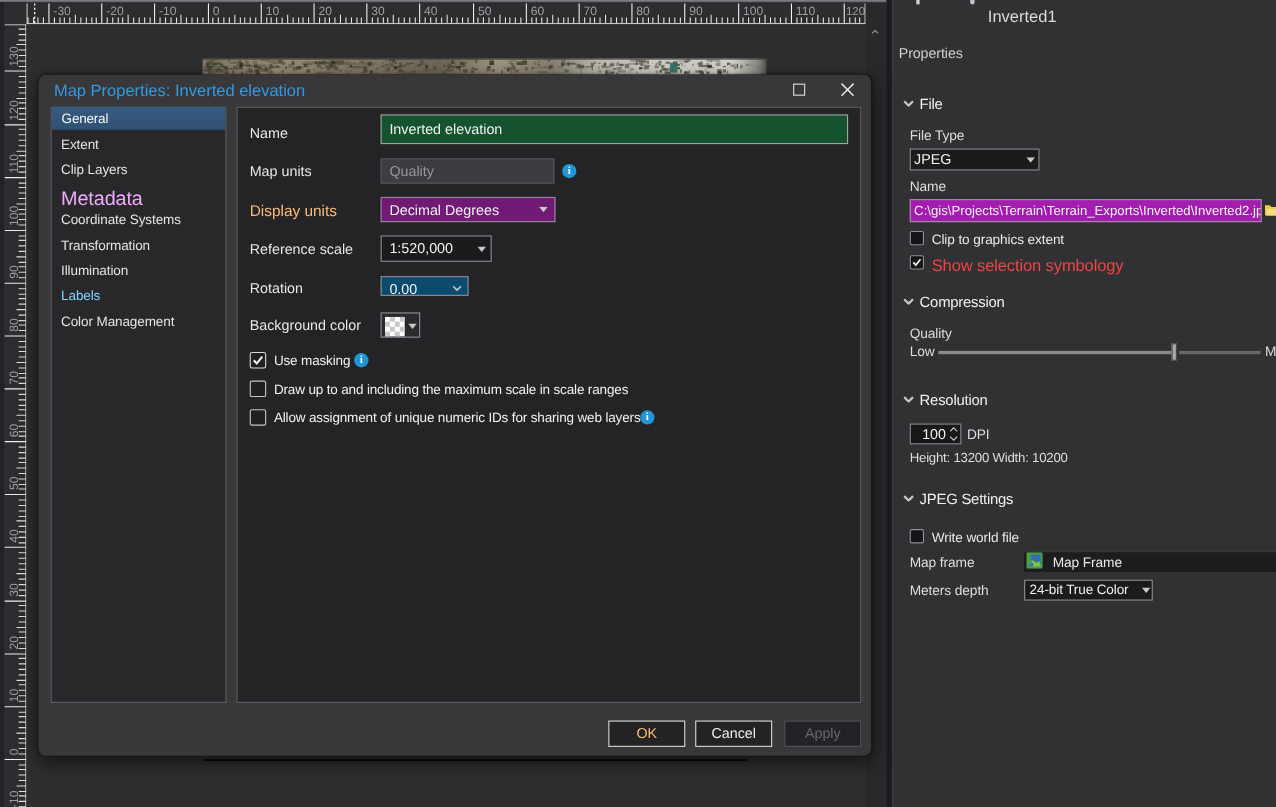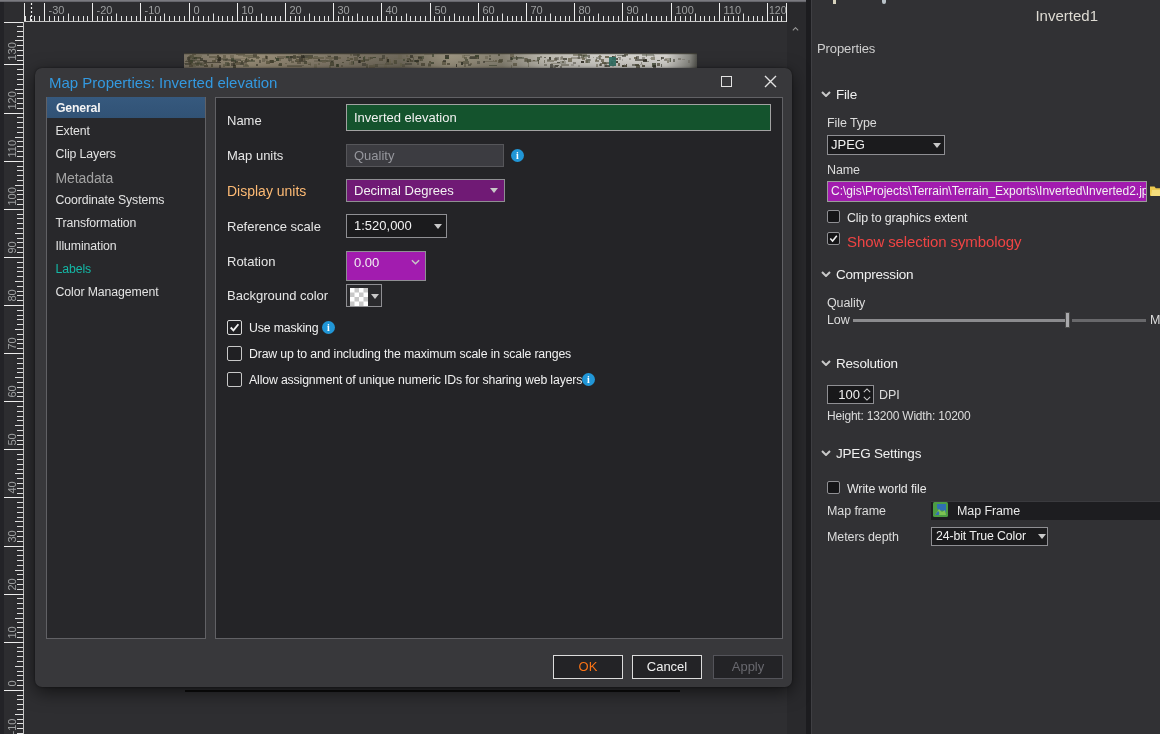--- a/index.html
+++ b/index.html
@@ -519,21 +519,21 @@
   </svg>
 <div class="abs" style="left:185px;top:690px;width:495px;height:2px;background:#0c0c0c"></div>
 <div class="abs" style="left:787px;top:3px;width:19px;height:731px;background:#29292c"></div>
 <svg style="position:absolute;left:792px;top:27px" width="7" height="4" viewBox="0 0 10 6">
     <path d="M1 5 L5 1 L9 5" stroke="#9a9a9a" stroke-width="1.6" fill="none"></path>
   </svg>
 <div class="abs" style="left:806px;top:0;width:5px;height:734px;background:#1c1c1f"></div>
 <div class="abs" style="left:811px;top:0;width:349px;height:734px;background:#313134;border-left:1px solid #3f3f43"></div>
 <div class="abs" style="left:833px;top:0;width:3px;height:4px;background:#d6d2bc"></div>
 <div class="abs" style="left:882px;top:0;width:4px;height:4px;background:#b9c2c8;border-radius:0 0 3px 3px"></div>
-<div class="abs" style="left:898px;top:7px;width:200px;text-align:right;color:#dedbd3;font-size:15px">Inverted1</div>
+<div class="abs" style="left:898px;top:7px;width:200px;text-align:left;color:#dedbd3;font-size:15px">Inverted1</div>
 <div class="lbl" style="left:817px;top:41px;color:#cfcfcf;font-size:13px">Properties</div>
 <svg style="position:absolute;left:821px;top:90.5px" width="10" height="6" viewBox="0 0 10 6">
     <path d="M1 1 L5 5 L9 1" stroke="#c8c8c8" stroke-width="2" fill="none"></path>
   </svg>
 <div class="lbl" style="left:836px;top:87px;color:#f0f0f0;font-size:13.5px;letter-spacing:-0.2px">File</div>
 <div class="lbl" style="left:827px;top:116px">File Type</div>
 <div class="abs" style="left:827px;top:135px;width:118px;height:20px;background:#1b1b1d;border:1px solid #8f8f93;color:#f0f0f0;font-size:13px;line-height:18px;padding-left:3px">JPEG</div>
 <svg style="position:absolute;left:933px;top:143px" width="8" height="5" viewBox="0 0 8 5">
     <path d="M0 0 H8 L4 5 Z" fill="#c8c8c8"></path>
   </svg>
@@ -597,47 +597,47 @@
   </svg>
 <div class="abs" style="left:35px;top:68px;width:757px;height:619px;background:#38383b;
  border-radius:7px;box-shadow:0 5px 18px rgba(0,0,0,.6), 0 0 2px rgba(0,0,0,.5)"></div>
 <div class="abs" style="left:49px;top:74px;color:#3399e0;font-size:15px">Map Properties: Inverted elevation</div>
 <div class="abs" style="left:721px;top:76px;width:11px;height:11px;border:1.5px solid #e2e2e2"></div>
 <svg style="position:absolute;left:764px;top:75px" width="13" height="13" viewBox="0 0 13 13">
 <path d="M1 1 L12 12 M12 1 L1 12" stroke="#e2e2e2" stroke-width="1.4"></path>
   </svg>
 <div class="abs" style="left:46px;top:97px;width:160px;height:542px;background:#28282b;border:1px solid #616165"></div>
 <div class="abs" style="left:47px;top:97px;width:158px;height:20.5px;background:linear-gradient(#36597e,#315275)"></div>
-<div class="abs" style="left:56px;top:100.5px;color:#f4f4f4;font-size:12.3px;letter-spacing:-0.2px;font-weight:bold">General</div>
+<div class="abs" style="left:56px;top:100.5px;color:#f4f4f4;font-size:12.3px;letter-spacing:-0.2px;font-weight:normal">General</div>
 <div class="abs" style="left:55.5px;top:124px;color:#e2e2e2;font-size:12.3px;letter-spacing:-0.1px;white-space:nowrap">Extent</div>
 <div class="abs" style="left:55.5px;top:147px;color:#e2e2e2;font-size:12.3px;letter-spacing:-0.1px;white-space:nowrap">Clip Layers</div>
-<div class="abs" style="left:55.5px;top:170px;color:#a3a3a3;font-size:14px;letter-spacing:-0.1px;white-space:nowrap">Metadata</div>
+<div class="abs" style="left:55.5px;top:170px;color:#f0abfc;font-size:18px;letter-spacing:-0.1px;white-space:nowrap">Metadata</div>
 <div class="abs" style="left:55.5px;top:193px;color:#e2e2e2;font-size:12.3px;letter-spacing:-0.1px;white-space:nowrap">Coordinate Systems</div>
 <div class="abs" style="left:55.5px;top:216px;color:#e2e2e2;font-size:12.3px;letter-spacing:-0.1px;white-space:nowrap">Transformation</div>
 <div class="abs" style="left:55.5px;top:239px;color:#e2e2e2;font-size:12.3px;letter-spacing:-0.1px;white-space:nowrap">Illumination</div>
-<div class="abs" style="left:55.5px;top:262px;color:#14b8a6;font-size:12.3px;letter-spacing:-0.1px;white-space:nowrap">Labels</div>
+<div class="abs" style="left:55.5px;top:262px;color:#7dd3fc;font-size:12.3px;letter-spacing:-0.1px;white-space:nowrap">Labels</div>
 <div class="abs" style="left:55.5px;top:285px;color:#e2e2e2;font-size:12.3px;letter-spacing:-0.1px;white-space:nowrap">Color Management</div>
 <div class="abs" style="left:215px;top:97px;width:568px;height:542px;background:#242427;border:1px solid #616165"></div>
 <div class="abs" style="left:227px;top:113px;color:#e6e6e6;font-size:13px;white-space:nowrap">Name</div>
 <div class="abs" style="left:346px;top:104px;width:425px;height:27px;background:#14532d;border:1px solid #a2a2a2;color:#f2f2f2;font-size:13px;line-height:25px;padding-left:7px">Inverted elevation</div>
 <div class="abs" style="left:227px;top:148px;color:#e6e6e6;font-size:13px;white-space:nowrap">Map units</div>
 <div class="abs" style="left:346px;top:144px;width:158px;height:23px;background:#3c3c41;border:1px solid #56565a;color:#96979d;font-size:13px;line-height:21px;padding-left:7px">Quality</div>
 <div style="position:absolute;left:511px;top:149px;width:13px;height:13px;border-radius:50%;background:#2196d6;color:#fff;font-weight:bold;font-size:10px;line-height:13px;text-align:center;font-family:'Liberation Serif',serif">i</div>
 <div class="abs" style="left:227px;top:183px;color:#fdba74;font-size:14px;white-space:nowrap">Display units</div>
 <div class="abs" style="left:346px;top:179px;width:159px;height:23px;background:#701a75;border:1px solid #8f8f93;color:#f2f2f2;font-size:13px;line-height:21px;padding-left:7px">Decimal Degrees</div>
 <svg style="position:absolute;left:490px;top:188px" width="8" height="5" viewBox="0 0 8 5">
     <path d="M0 0 H8 L4 5 Z" fill="#c8c8c8"></path>
   </svg>
 <div class="abs" style="left:227px;top:219px;color:#e6e6e6;font-size:13px;white-space:nowrap">Reference scale</div>
 <div class="abs" style="left:346px;top:214px;width:101px;height:24px;background:#1b1b1d;border:1px solid #8f8f93;color:#f2f2f2;font-size:13px;line-height:22px;padding-left:7px">1:520,000</div>
 <svg style="position:absolute;left:434px;top:224px" width="8" height="5" viewBox="0 0 8 5">
     <path d="M0 0 H8 L4 5 Z" fill="#c8c8c8"></path>
   </svg>
 <div class="abs" style="left:227px;top:254px;color:#e6e6e6;font-size:13px;white-space:nowrap">Rotation</div>
-<div class="abs" style="left:346px;top:251px;width:80px;height:30px;background:#a21caf;border:1px solid #8f8f93;color:#f2f2f2;font-size:13px;line-height:21px;padding-left:7px">0.00</div>
+<div class="abs" style="left:346px;top:251px;width:80px;height:18px;background:#0c4a6e;border:1px solid #8f8f93;color:#f2f2f2;font-size:13px;line-height:21px;padding-left:7px">0.00</div>
 <svg style="position:absolute;left:411px;top:259px" width="9" height="6" viewBox="0 0 10 6">
     <path d="M1 1 L5 5 L9 1" stroke="#c8c8c8" stroke-width="1.6" fill="none"></path>
   </svg>
 <div class="abs" style="left:227px;top:288px;color:#e6e6e6;font-size:13px;white-space:nowrap">Background color</div>
 <div class="abs" style="left:346px;top:284px;width:36px;height:23px;background:#2a2a2d;border:1px solid #8f8f93"></div>
 <svg style="position:absolute;left:349.5px;top:287.5px" width="18" height="18" viewBox="0 0 18 18">
     <rect width="18" height="18" fill="#ffffff"></rect>
     <rect x="4.5" y="0.0" width="4.5" height="4.5" fill="#c8c8c8"></rect>
     <rect x="13.5" y="0.0" width="4.5" height="4.5" fill="#c8c8c8"></rect>
     <rect x="0.0" y="4.5" width="4.5" height="4.5" fill="#c8c8c8"></rect>
@@ -655,14 +655,14 @@
       <path d="M2.5 6 L5 8.7 L9.6 3" stroke="#f2f2f2" stroke-width="1.7" fill="none"></path>
     </svg>
   </div>
 <div class="abs" style="left:249px;top:320.5px;color:#f0f0f0;font-size:12.3px;letter-spacing:-0.15px;white-space:nowrap">Use masking</div>
 <div style="position:absolute;left:322px;top:321px;width:13px;height:13px;border-radius:50%;background:#2196d6;color:#fff;font-weight:bold;font-size:10px;line-height:13px;text-align:center;font-family:'Liberation Serif',serif">i</div>
 <div style="position:absolute;left:227px;top:345.5px;width:15px;height:15px;border:1px solid #c8c8c8;border-radius:2px;background:#202023;box-sizing:border-box"></div>
 <div class="abs" style="left:249px;top:346.5px;color:#f0f0f0;font-size:12.3px;letter-spacing:-0.15px;white-space:nowrap">Draw up to and including the maximum scale in scale ranges</div>
 <div style="position:absolute;left:227px;top:371.5px;width:15px;height:15px;border:1px solid #c8c8c8;border-radius:2px;background:#202023;box-sizing:border-box"></div>
 <div class="abs" style="left:249px;top:372.5px;color:#f0f0f0;font-size:12.3px;letter-spacing:-0.15px;white-space:nowrap">Allow assignment of unique numeric IDs for sharing web layers</div>
 <div style="position:absolute;left:582px;top:373px;width:13px;height:13px;border-radius:50%;background:#2196d6;color:#fff;font-weight:bold;font-size:10px;line-height:13px;text-align:center;font-family:'Liberation Serif',serif">i</div>
-<div class="abs" style="left:553px;top:655px;width:70px;height:24px;background:#232326;border:1px solid #dcdcdc;color:#f97316;font-size:13px;line-height:22px;text-align:center">OK</div>
+<div class="abs" style="left:553px;top:655px;width:70px;height:24px;background:#232326;border:1px solid #dcdcdc;color:#fdba74;font-size:13px;line-height:22px;text-align:center">OK</div>
 <div class="abs" style="left:632px;top:655px;width:70px;height:24px;background:#232326;border:1px solid #dcdcdc;color:#f0f0f0;font-size:13px;line-height:22px;text-align:center">Cancel</div>
 <div class="abs" style="left:713px;top:655px;width:70px;height:24px;background:#232326;border:1px solid #54545a;color:#68686e;font-size:13px;line-height:22px;text-align:center">Apply</div>
 </body></html>

